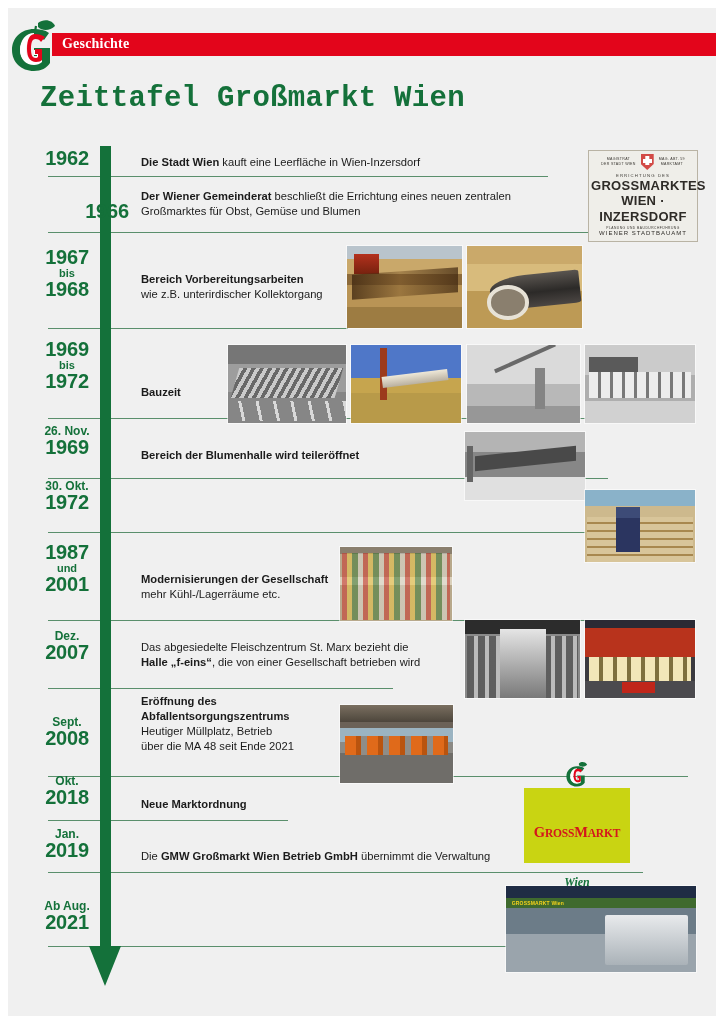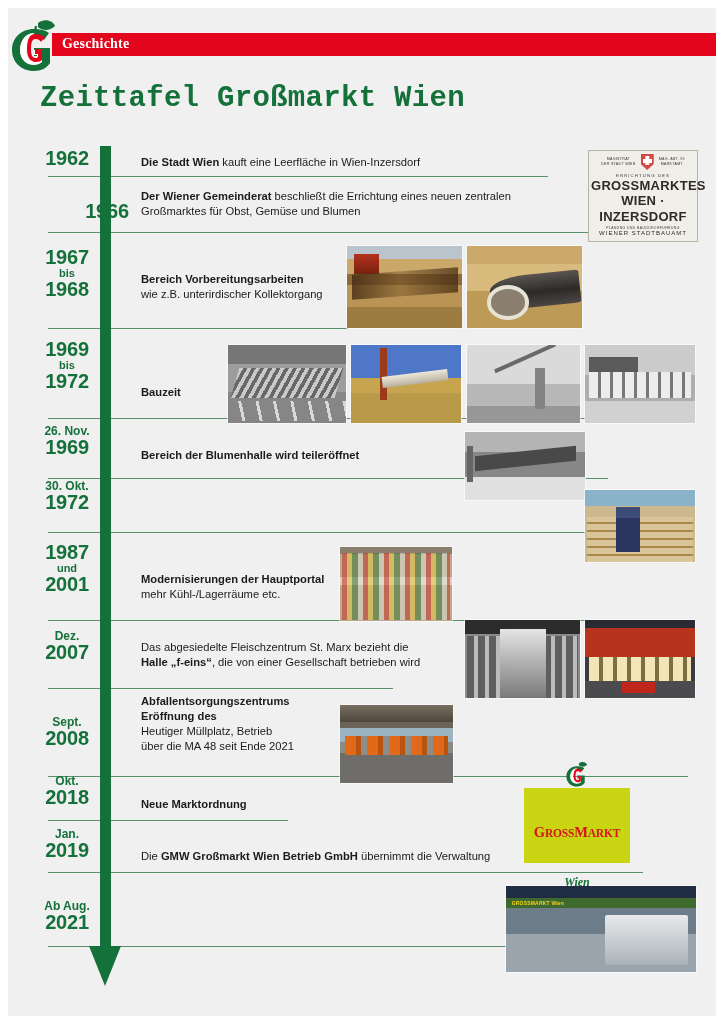--- a/index.html
+++ b/index.html
@@ -449,21 +449,21 @@
     <div class="ph ph-crates"></div>
   </div>
 
   <div class="rule" style="top:620px; width:590px;"></div>
   <div class="date" style="top:542px;">
     <span class="y">1987</span>
     <span class="small">und</span>
     <span class="y">2001</span>
   </div>
   <div class="txt" style="top:572px; width:200px;">
-    <div class="lead">Modernisierungen der Hauptportal</div>
+    <div class="lead">Modernisierungen der Gesellschaft</div>
     <div>mehr Kühl-/Lagerräume etc.</div>
   </div>
   <div class="photo" style="left:340px; top:547px; width:112px; height:74px;">
     <div class="ph ph-flowers"></div>
   </div>
 
   <div class="rule" style="top:688px; width:345px;"></div>
   <div class="date" style="top:630px;">
     <span class="md">Dez.</span>
     <span class="y">2007</span>
@@ -478,22 +478,22 @@
   <div class="photo" style="left:585px; top:620px; width:110px; height:78px;">
     <div class="ph ph-feins"></div>
   </div>
 
   <div class="rule" style="top:776px; width:640px;"></div>
   <div class="date" style="top:716px;">
     <span class="md">Sept.</span>
     <span class="y">2008</span>
   </div>
   <div class="txt" style="top:694px; width:210px;">
+    <div class="lead">Eröffnung des</div>
     <div class="lead">Abfallentsorgungszentrums</div>
-    <div class="lead">Eröffnung des</div>
     <div>Heutiger Müllplatz, Betrieb</div>
     <div>über die MA 48 seit Ende 2021</div>
   </div>
   <div class="photo" style="left:340px; top:705px; width:113px; height:78px;">
     <div class="ph ph-waste"></div>
   </div>
 
   <div class="rule" style="top:820px; width:240px;"></div>
   <div class="date" style="top:775px;">
     <span class="md">Okt.</span>

